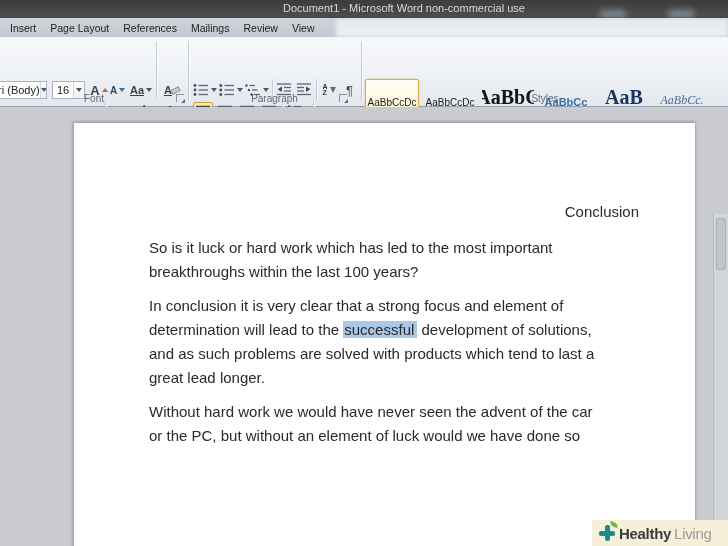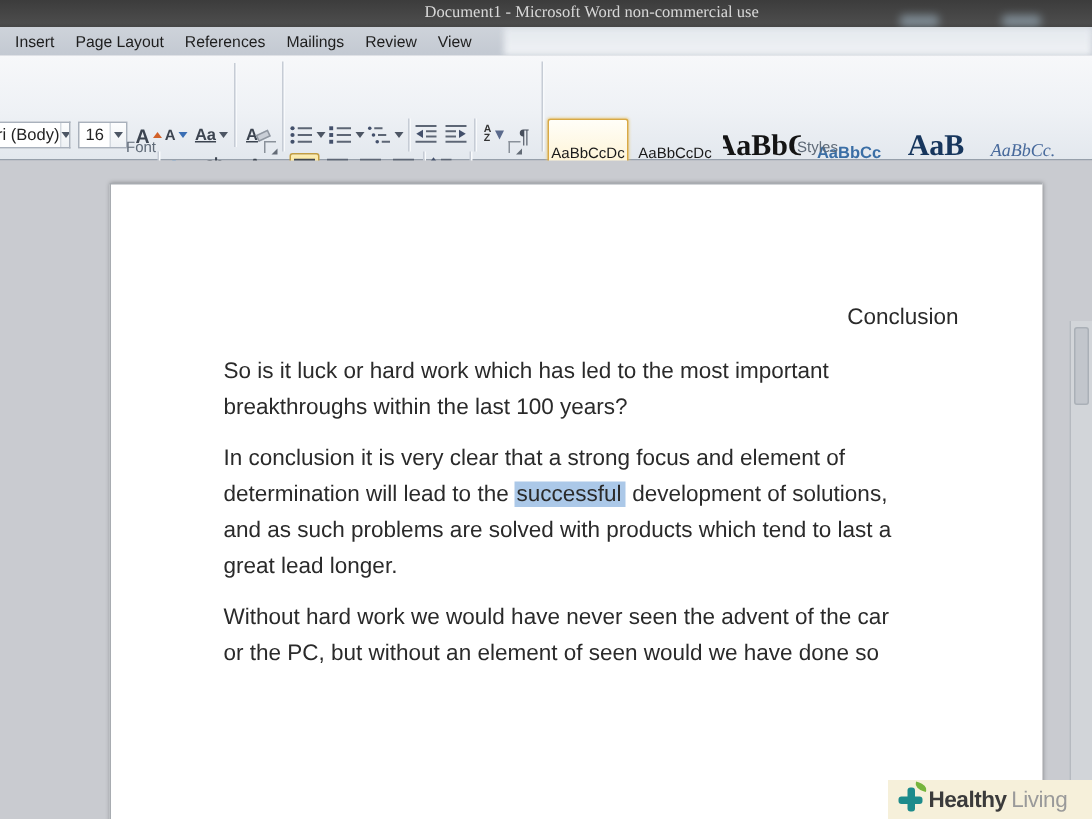--- a/index.html
+++ b/index.html
@@ -1,21 +1,21 @@
 <!DOCTYPE html>
 <html><head>
 <meta charset="utf-8">
 <style>
   * { margin:0; padding:0; box-sizing:border-box; }
   html,body { width:728px; height:546px; overflow:hidden; font-family:"Liberation Sans", sans-serif; }
   .app { position:relative; width:728px; height:546px; background:#c9cbd0; overflow:hidden; }
 
   
   .titlebar { position:absolute; left:0; top:0; width:728px; height:28px;
-    background:linear-gradient(#3c3c3c, #4c4c4c 55%, #2e2e2e); overflow:hidden;font-family:Liberation Serif, serif; }
+    background:linear-gradient(#3c3c3c, #4c4c4c 55%, #2e2e2e); overflow:hidden; }
   .title-text { position:absolute; left:283px; top:2px; font-size:11px; color:#d8d8d8; white-space:nowrap; }
   .smudge { position:absolute; height:8px; border-radius:3px; background:#bcd8ec; opacity:.45; filter:blur(3px); }
 
   
   .tabrow { position:absolute; left:0; top:18px; width:728px; height:19px;
     background:linear-gradient(#ced3da, #c3c9d2); overflow:hidden; }
   .tabrow .tabs { position:absolute; left:3px; top:0; display:flex; height:19px; align-items:center; }
   .tab { padding:2px 7px; font-size:10.5px; color:#1e1e1e; white-space:nowrap; cursor:default; }
   .tabblur { position:absolute; left:336px; top:0; width:392px; height:19px;
     background:linear-gradient(#e9edf2, #f7f9fb); opacity:.85; filter:blur(2px); }
@@ -379,20 +379,21 @@
           </svg>
           <span class="car"></span>
       </div>
       <div class="btn r2" style="left:153px; width:17px;">
         <svg class="ic" style="width:13px;height:13px;">
             <use href="#s-borders"></use>
           </svg>
           <span class="car"></span>
       </div>
 
+      <span class="glabel">Paragraph</span>
       <span class="dl" style="left:150px;"></span>
     </div>
 
     <div class="vsep" style="left:361px; top:4px; height:60px;"></div>
 
     <div class="grp" style="left:362px; width:366px;">
       <div class="card sel" style="left:3px;">
         <span class="prev pv-n">AaBbCcDc</span>
         <span class="lbl">¶ Normal</span>
       </div>
@@ -438,21 +439,21 @@
         <span>breakthroughs within the last 100 years?</span>
       </p>
       <p>
         <span>In conclusion it is very clear that a strong focus and element of</span><br>
         <span>determination will lead to the </span><span class="selword">successful</span><span> development of solutions,</span><br>
         <span>and as such problems are solved with products which tend to last a</span><br>
         <span>great lead longer.</span>
       </p>
       <p>
         <span>Without hard work we would have never seen the advent of the car</span><br>
-        <span>or the PC, but without an element of seen would we have done so</span><br>
+        <span>or the PC, but without an element of luck would we have done so</span><br>
       </p>
     </div>
   </div>
 
   <div class="logo">
     <span class="cross">
       <span class="cv"></span>
         <span class="ch"></span>
         <span class="leaf"></span>
     </span>

